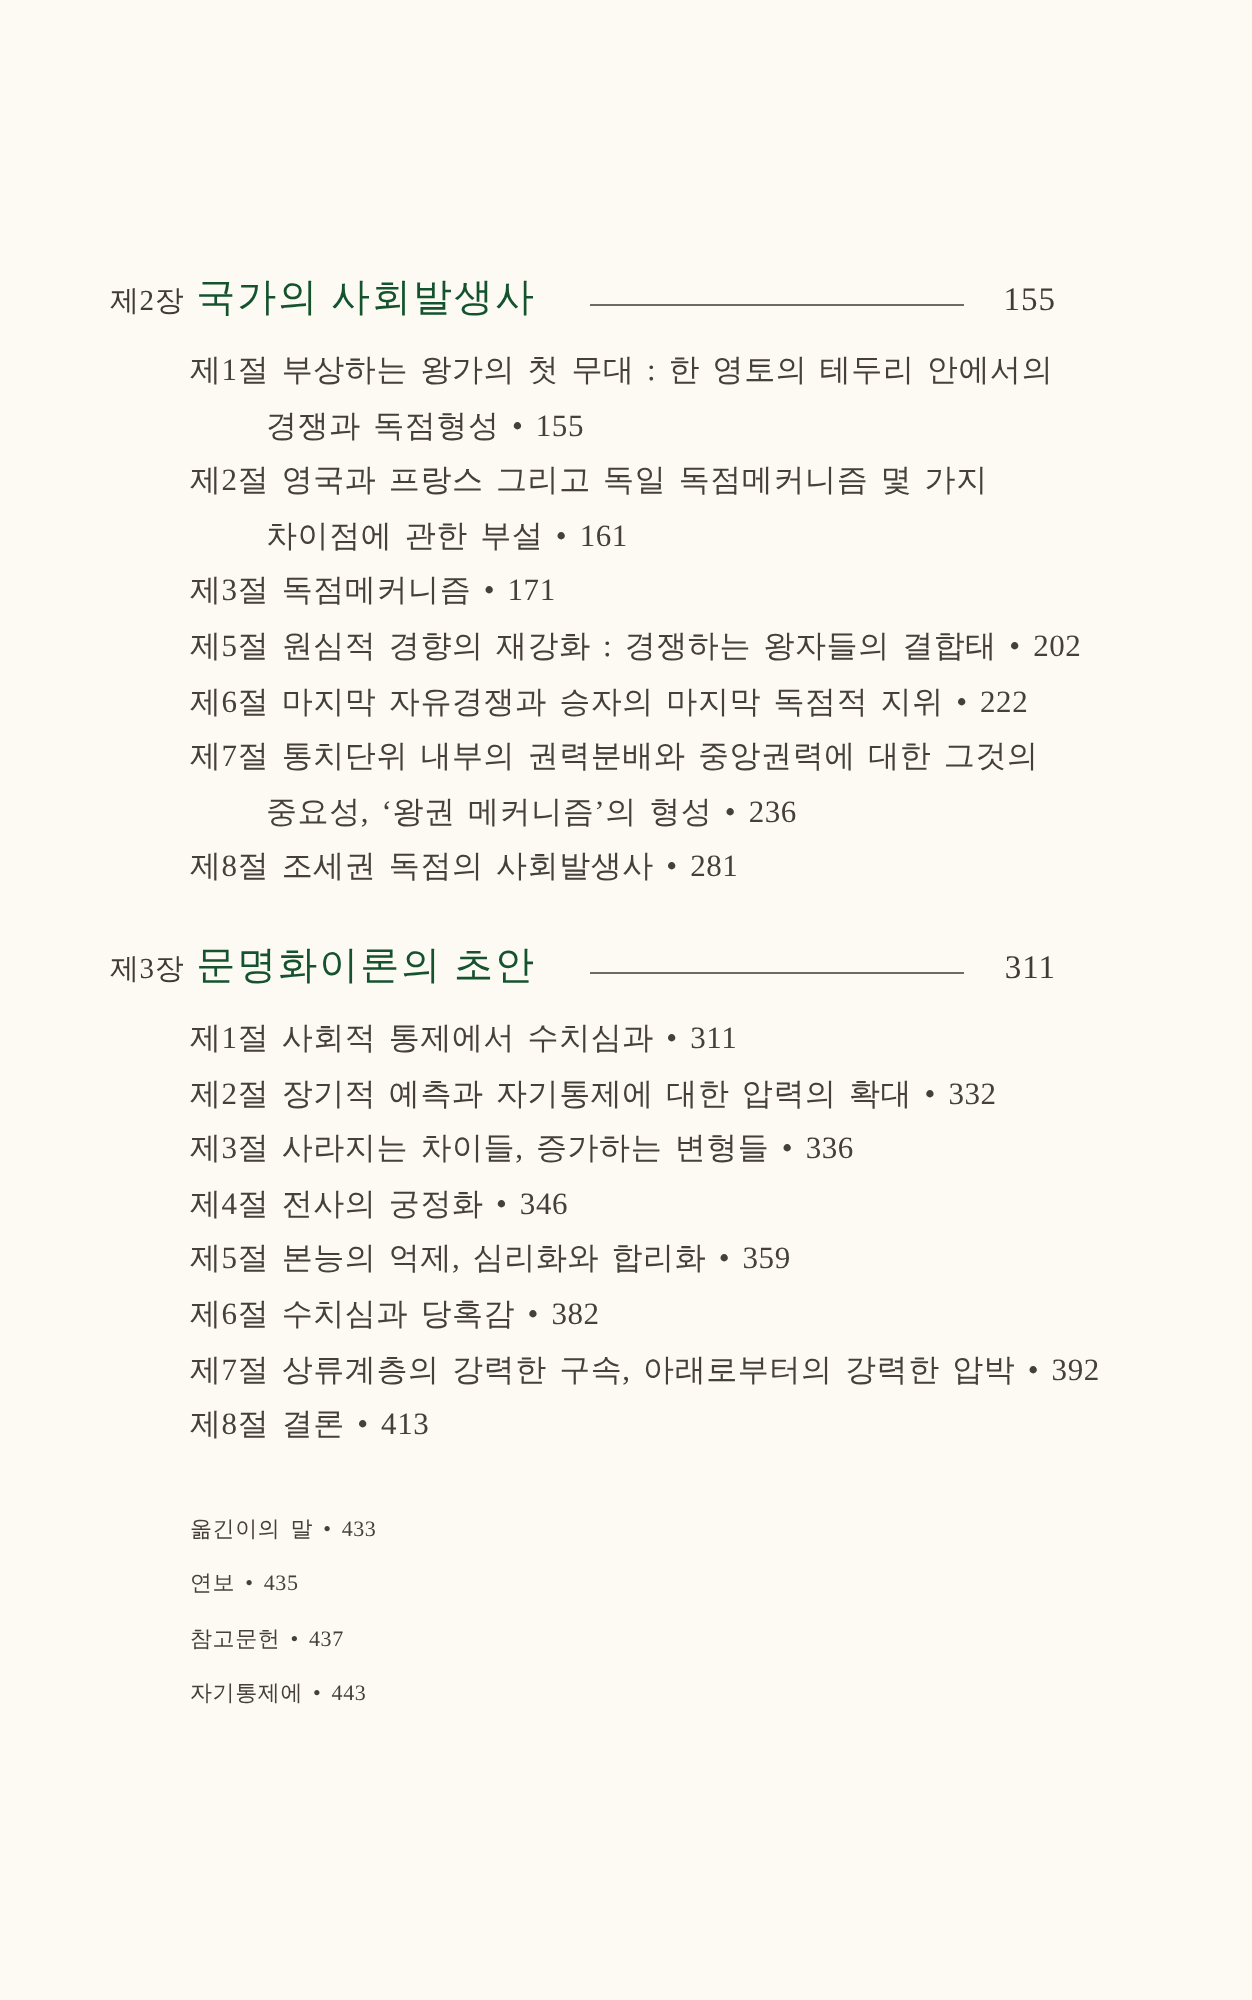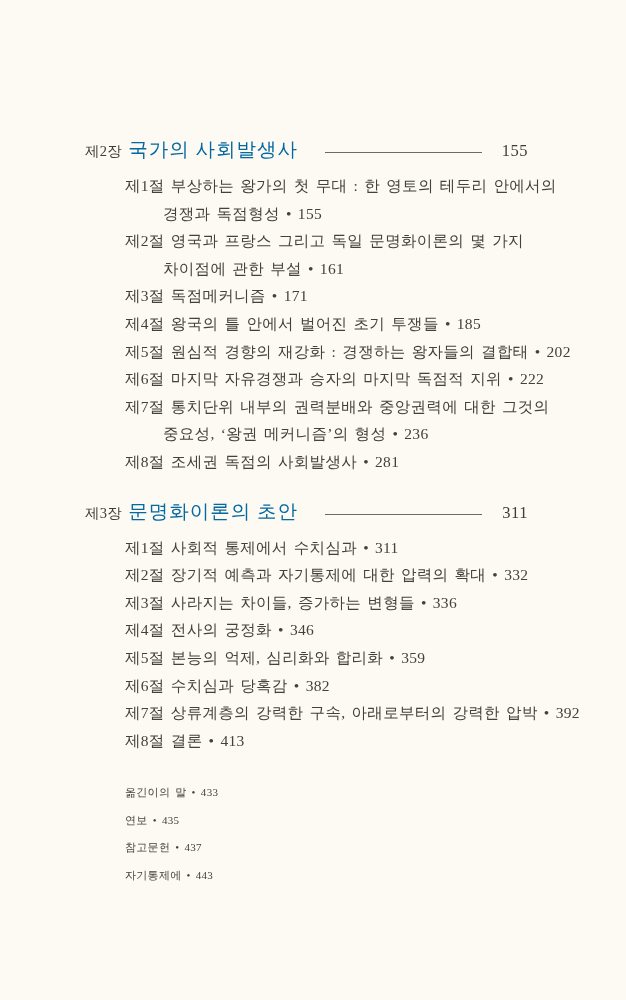--- a/index.html
+++ b/index.html
@@ -7,42 +7,42 @@
     padding: 0;
     background: #e8e4dc;
   }
   .page {
     position: relative;
     width: 626px;
     height: 1000px;
     margin: 0 auto;
     background: #fdfaf4;
     box-sizing: border-box;
-    padding: 136px 98px 0 85px;
+    padding: 136px 98px 0 55px;
     overflow: hidden;
     font-family: "Liberation Serif", "DejaVu Serif", serif;
     color: #45413a;
   }
   
   .ch-head {
     display: flex;
     align-items: baseline;
     line-height: 27px;
     white-space: nowrap;
     color: #403c35;
   }
   .ch-label {
     font-size: 14.5px;
     margin-right: 6px;
     letter-spacing: 0.3px;
   }
   .ch-title {
     font-size: 19.5px;
     letter-spacing: 1px;
-    color: #0369a1;
+    color: #14532d;
   }
   .ch-rule {
     flex: 1;
     height: 1px;
     background: #6f6b62;
     align-self: center;
     margin: 4px 20px 0 27px;
     min-width: 40px;
   }
   .ch-page {
@@ -87,25 +87,24 @@
   <section class="chapter">
     <div class="ch-head">
       <span class="ch-label">제2장</span>
       <span class="ch-title">국가의 사회발생사</span>
       <span class="ch-rule"></span>
       <span class="ch-page">155</span>
     </div>
     <div class="sections">
   <div class="entry"><span class="sec-label">제1절&nbsp;</span><span class="sec-text">부상하는 왕가의 첫 무대 : 한 영토의 테두리 안에서의</span><br><span class="sec-text">경쟁과 독점형성</span><span class="sep">&nbsp;•&nbsp;</span><span class="sec-page">155</span></div>
 
-  <div class="entry"><span class="sec-label">제2절&nbsp;</span><span class="sec-text">영국과 프랑스 그리고 독일 문명화이론의 몇 가지</span><br><span class="sec-text">차이점에 관한 부설</span><span class="sep">&nbsp;•&nbsp;</span><span class="sec-page">161</span></div>
+  <div class="entry"><span class="sec-label">제2절&nbsp;</span><span class="sec-text">영국과 프랑스 그리고 독일 독점메커니즘 몇 가지</span><br><span class="sec-text">차이점에 관한 부설</span><span class="sep">&nbsp;•&nbsp;</span><span class="sec-page">161</span></div>
 
   <div class="entry"><span class="sec-label">제3절&nbsp;</span><span class="sec-text">독점메커니즘</span><span class="sep">&nbsp;•&nbsp;</span><span class="sec-page">171</span></div>
 
-  <div class="entry"><span class="sec-label">제4절&nbsp;</span><span class="sec-text">왕국의 틀 안에서 벌어진 초기 투쟁들</span><span class="sep">&nbsp;•&nbsp;</span><span class="sec-page">185</span></div>
 
   <div class="entry"><span class="sec-label">제5절&nbsp;</span><span class="sec-text">원심적 경향의 재강화 : 경쟁하는 왕자들의 결합태</span><span class="sep">&nbsp;•&nbsp;</span><span class="sec-page">202</span></div>
 
   <div class="entry"><span class="sec-label">제6절&nbsp;</span><span class="sec-text">마지막 자유경쟁과 승자의 마지막 독점적 지위</span><span class="sep">&nbsp;•&nbsp;</span><span class="sec-page">222</span></div>
 
   <div class="entry"><span class="sec-label">제7절&nbsp;</span><span class="sec-text">통치단위 내부의 권력분배와 중앙권력에 대한 그것의</span><br><span class="sec-text">중요성, ‘왕권 메커니즘’의 형성</span><span class="sep">&nbsp;•&nbsp;</span><span class="sec-page">236</span></div>
 
   <div class="entry"><span class="sec-label">제8절&nbsp;</span><span class="sec-text">조세권 독점의 사회발생사</span><span class="sep">&nbsp;•&nbsp;</span><span class="sec-page">281</span></div>
 </div>
   </section>

